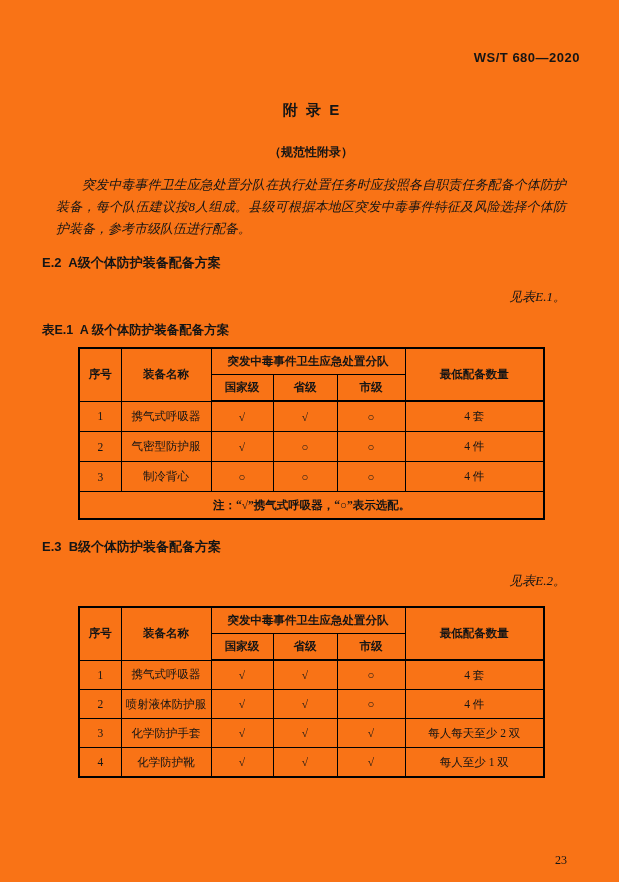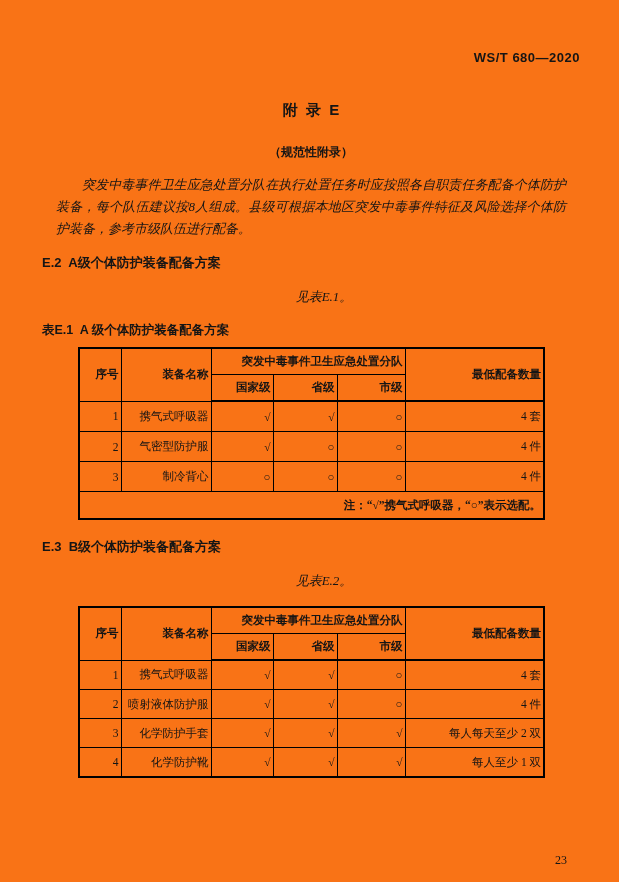--- a/index.html
+++ b/index.html
@@ -43,40 +43,40 @@
     font-weight: bold; font-size: 13px; white-space: pre;
   }
   .sec-heading.e1 { margin-top: 22px; }
   .sec-heading.e2 { margin-top: 12px; }
   .sec-heading.e3 { margin-top: 18px; }
   p.body-para {
     margin: 14px; font-size: 13px; line-height: 22px;
     text-align: justify; text-indent: 2em; font-style: italic;
   }
   p.first { margin-top: 13px; }
-  p.intro { margin-top: 14px; text-align: center; }
+  p.intro { margin-top: 14px; text-align: right; }
   .table-caption {
     text-align: left;
     font-family: "Liberation Sans", "DejaVu Sans", sans-serif;
     font-weight: bold; font-size: 12.5px; white-space: pre;
   }
   .table-caption.c1 { margin-top: 14px; }
   .table-caption.c2 { margin-top: 10px; }
   table.equip {
     border-collapse: collapse;
     table-layout: fixed;
     width: 465px;
     margin-left: 36px;
     margin-top: 8px;
     border: 2px solid #000;
   }
   table.equip th, table.equip td {
     border: 1px solid #000;
     font-size: 11.5px;
-    text-align: right;
+    text-align: center;
     vertical-align: middle;
     padding: 0 2px;
     overflow: hidden;
   }
   table.equip th {
     font-weight: bold;
     font-family: "Liberation Serif", "DejaVu Serif", serif;
   }
   tr.head-row th { height: 25px; }
   tr.subhead th { border-bottom: 2px solid #000; }

